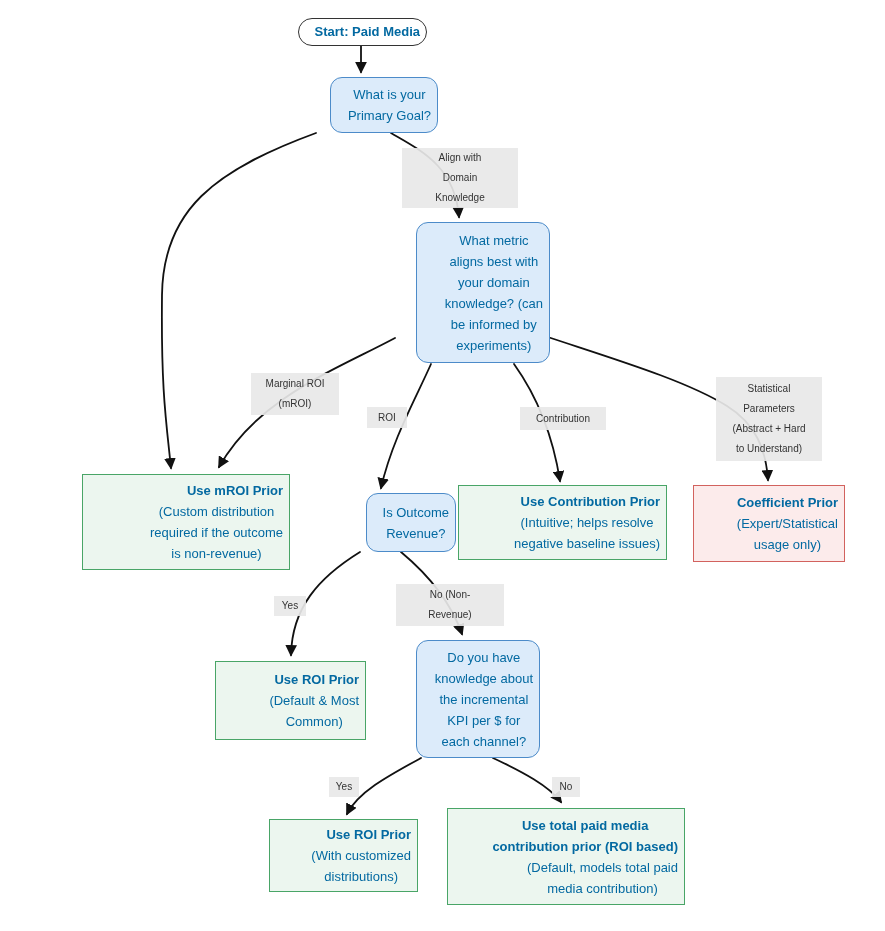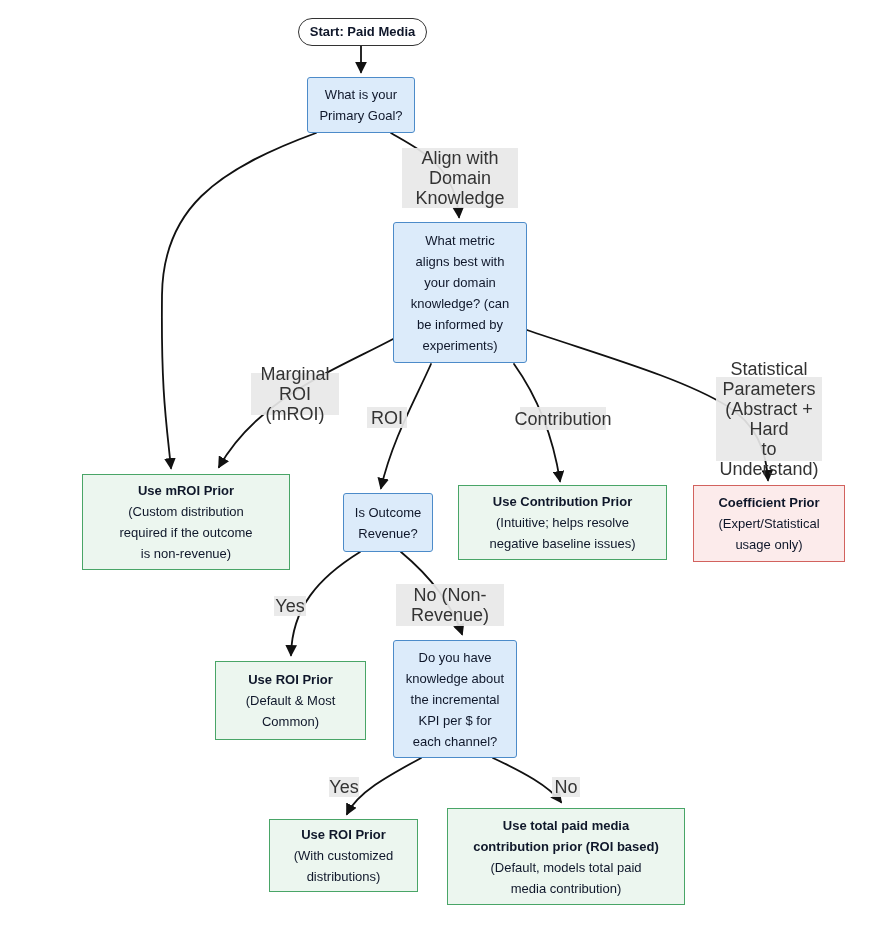--- a/index.html
+++ b/index.html
@@ -2,37 +2,37 @@
 <html><head>
 <meta charset="utf-8">
 <style>
   html,body{margin:0;padding:0;background:#ffffff;}
   .canvas{
     position:relative;width:885px;height:931px;background:#ffffff;overflow:hidden;
     font-family:"Liberation Sans", sans-serif;color:#333;
   }
   svg.edges{position:absolute;left:0;top:0;width:885px;height:931px;}
   .node{
-    position:absolute;display:flex;flex-direction:column;justify-content:center;align-items:center;
-    box-sizing:border-box;text-align:center;font-size:13px;line-height:21px;color:#0f172a;
+    position:absolute;display:flex;flex-direction:column;justify-content:center;align-items:flex-end;
+    box-sizing:border-box;text-align:center;font-size:13px;line-height:21px;color:#0369a1;
     padding:4px 6px;
   }
   .pill{
     background:#ffffff;border:1.6px solid #333333;border-radius:15px;
     font-weight:bold;line-height:16px;
   }
-  .blue{background:#dcebfa;border:1.5px solid #4c8bc9;border-radius:3px;}
+  .blue{background:#dcebfa;border:1.5px solid #4c8bc9;border-radius:12px;margin-left:23px;}
   .green{background:#ecf6ef;border:1.6px solid #49a567;}
   .red{background:#fcebeb;border:1.6px solid #d2625e;}
   .nt{font-weight:bold;white-space:pre-line;}
   .nd{white-space:pre-line;}
   .multiline{white-space:pre-line;}
   .elabel{
     position:absolute;display:flex;justify-content:center;align-items:center;
-    box-sizing:border-box;text-align:center;font-size:18px;line-height:20px;color:#333;
+    box-sizing:border-box;text-align:center;font-size:10px;line-height:20px;color:#333;
     background:rgba(232,232,232,0.92);padding:0 9px;
   }
 </style>
 </head>
 <body>
 
 <div class="canvas">
 
   <svg class="edges" viewBox="0 0 885 931" xmlns="http://www.w3.org/2000/svg">
     <defs>

